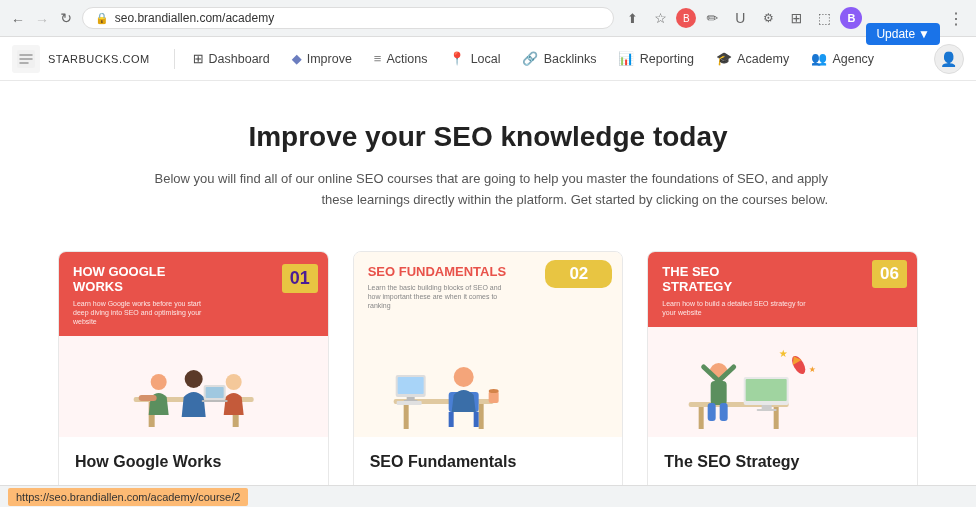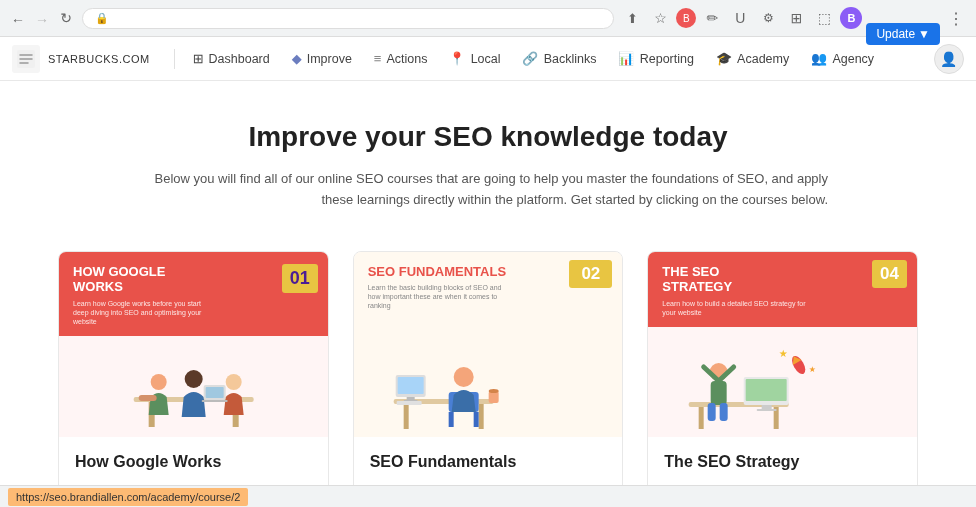--- a/index.html
+++ b/index.html
@@ -62,20 +62,21 @@
 
 <div class="browser-chrome">
   <div class="browser-toolbar">
     <div class="browser-buttons">
       <button class="browser-btn" style="color:#666; font-size:14px; background:none; width:20px; height:20px;">←</button>
       <button class="browser-btn" style="color:#bbb; font-size:14px; background:none; width:20px; height:20px;">→</button>
       <button class="browser-btn" style="color:#666; font-size:14px; background:none; width:20px; height:20px;">↻</button>
     </div>
     <div class="address-bar">
       <span class="address-lock">🔒</span>
+      <span class="address-text">seo.brandiallen.com/academy</span>
     </div>
     <div class="browser-actions">
       <button class="browser-icon-btn" style="font-size:13px;">⬆</button>
       <button class="browser-icon-btn">☆</button>
       <button class="browser-icon-btn" style="background:#e55; border-radius:50%; width:20px; height:20px; color:#fff; font-size:10px;">B</button>
       <button class="browser-icon-btn">✏</button>
       <button class="browser-icon-btn">U</button>
       <button class="browser-icon-btn" style="font-size:12px;">⚙</button>
       <button class="browser-icon-btn">⊞</button>
       <button class="browser-icon-btn">⬚</button>
@@ -188,21 +189,21 @@
     </div>
 
     <div class="course-card">
       <div class="course-image" style="position:relative; height:185px; background:#fff9f0; overflow:hidden;">
 
         <div style="position:absolute; top:0; left:0; right:0; padding:12px 14px 10px; z-index:2;">
           <div style="font-size:13px; font-weight:900; color:#e8524a; line-height:1.2; text-transform:uppercase;">SEO FUNDAMENTALS</div>
           <div style="font-size:7px; color:#888; margin-top:4px; line-height:1.3; max-width:145px;">Learn the basic building blocks of SEO and how important these are when it comes to ranking</div>
         </div>
 
-        <div style="position:absolute; top:8px; right:10px; background:#e8c542; color:#fff; font-size:17px; font-weight:800; padding:4px 12px; border-radius:3px; z-index:3;">02</div>
+        <div style="position:absolute; top:8px; right:10px; background:#e8c542; color:#fff; font-size:17px; font-weight:800; padding:4px 24px; border-radius:10px; z-index:3;">02</div>
 
         <div style="position:absolute; bottom:0; left:50%; transform:translateX(-50%); width:100%; height:100px;">
           <svg viewBox="0 0 180 100" width="180" height="100">
 
             <rect x="40" y="62" width="100" height="5" rx="2" fill="#e0c9a0"></rect>
             <rect x="50" y="67" width="5" height="25" fill="#c8a870"></rect>
             <rect x="125" y="67" width="5" height="25" fill="#c8a870"></rect>
 
             <rect x="95" y="55" width="30" height="20" rx="3" fill="#4a7fd4"></rect>
             <rect x="95" y="75" width="5" height="15" fill="#3a6ac4"></rect>
@@ -231,21 +232,21 @@
     </div>
 
     <div class="course-card">
       <div class="course-image card-img-3" style="position:relative; height:185px; background:#fff5f5; overflow:hidden;">
 
         <div style="position:absolute; top:0; left:0; right:0; background:#e8524a; padding:12px 14px 10px; z-index:2;">
           <div style="font-size:13px; font-weight:900; color:#fff; line-height:1.2; text-transform:uppercase; max-width:120px;">THE SEO STRATEGY</div>
           <div style="font-size:7px; color:rgba(255,255,255,0.85); margin-top:4px; line-height:1.3; max-width:145px;">Learn how to build a detailed SEO strategy for your website</div>
         </div>
 
-        <div style="position:absolute; top:8px; right:10px; background:#e8c542; color:#fff; font-size:17px; font-weight:800; padding:4px 8px; border-radius:3px; z-index:3;">04</div>
+        <div style="position:absolute; top:8px; right:10px; background:#e8c542; color:#fff; font-size:17px; font-weight:800; padding:4px 8px; border-radius:3px; z-index:3;">06</div>
 
         <div style="position:absolute; bottom:0; left:50%; transform:translateX(-50%); width:100%; height:100px;">
           <svg viewBox="0 0 180 100" width="180" height="100">
 
             <rect x="40" y="65" width="100" height="5" rx="2" fill="#e0c9a0"></rect>
             <rect x="50" y="70" width="5" height="22" fill="#c8a870"></rect>
             <rect x="125" y="70" width="5" height="22" fill="#c8a870"></rect>
 
             <rect x="95" y="40" width="45" height="28" rx="2" fill="#e8e8e8"></rect>
             <rect x="97" y="42" width="41" height="22" rx="1" fill="#a0d4a0"></rect>

